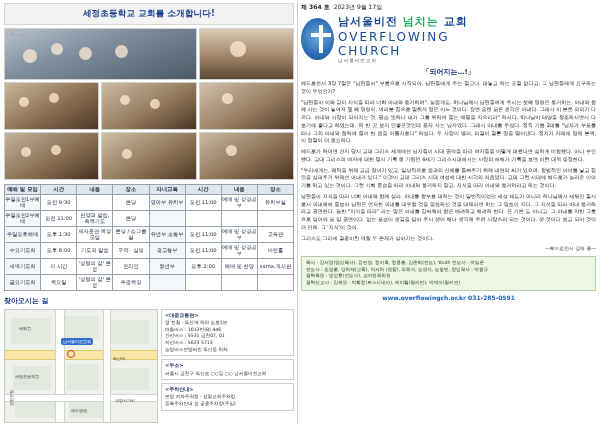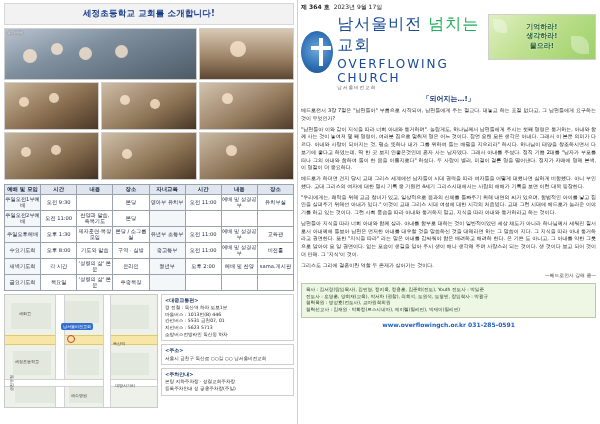--- a/index.html
+++ b/index.html
@@ -44,21 +44,21 @@
   .info .blkbox{border:1px solid #cfcfcf;padding:2px 3px;margin-bottom:3px;}
 
   
   .rtop{display:flex;align-items:center;gap:4px;font-size:6px;color:#222;}
   .rtop .issue{font-weight:bold;}
   .headrow{margin-top:2px;display:flex;gap:4px;align-items:flex-start;}
   .logobox{display:flex;align-items:center;gap:4px;width:186px;}
   .cross{position:relative;width:40px;height:42px;}
   .cross .cbg{position:absolute;inset:0;border-radius:50%;background:radial-gradient(circle at 50% 45%,#6ea9dd 0%,#2f6fb5 60%,#1d4f8a 100%);}
   .cross .bar{position:absolute;background:#fff;}
-  .chname .k{font-size:16px;font-weight:normal;color:#174a96;letter-spacing:1px;}
+  .chname .k{font-size:11px;font-weight:bold;color:#174a96;letter-spacing:1px;}
   .chname .k .accent{color:#1fae5a;}
   .chname .e{font-size:12px;color:#174a96;letter-spacing:2px;margin-top:1px;}
   .chname .sub{font-size:4.6px;color:#555;letter-spacing:1px;}
   .verseimg{width:108px;height:44px;border:1px solid #cfcfcf;background:linear-gradient(135deg,#dff0c2 0%,#bfe08f 45%,#9ed06a 100%);
             position:relative;display:flex;align-items:center;justify-content:center;}
   .verseimg .vt{font-size:7px;font-weight:bold;color:#1d5e2a;text-align:center;line-height:1.35;text-shadow:0 0 2px #fff;}
   .verseimg .leaf{position:absolute;border-radius:0 60% 0 60%;background:rgba(255,255,255,.35);}
 
   .sermon-title{margin-top:4px;text-align:center;font-size:7px;font-weight:bold;color:#0d2f73;}
   .body{margin-top:3px;font-size:5px;line-height:1.55;color:#111;text-align:justify;}
@@ -183,20 +183,21 @@
           <td>'성령의 삶' 본문</td>
           <td>주중목장</td>
           <td class="lbl"></td>
           <td></td>
           <td></td>
           <td></td>
         </tr>
       </tbody>
     </table>
 
+    <div class="sec-title">찾아오시는 길</div>
 
     <div class="mapwrap">
       <div class="map">
         <div class="blk" style="left:6px;top:8px;width:40px;height:26px;"></div>
         <div class="blk" style="left:60px;top:6px;width:34px;height:22px;"></div>
         <div class="blk" style="left:104px;top:10px;width:40px;height:24px;"></div>
         <div class="blk" style="left:8px;top:56px;width:38px;height:24px;"></div>
         <div class="blk" style="left:62px;top:54px;width:32px;height:26px;"></div>
         <div class="blk" style="left:106px;top:58px;width:38px;height:22px;"></div>
         <div class="blk" style="left:10px;top:92px;width:40px;height:16px;"></div>
@@ -253,25 +254,20 @@
           <div class="cbg"></div>
           <div class="bar" style="left:18px;top:7px;width:4px;height:28px;"></div>
           <div class="bar" style="left:10px;top:15px;width:20px;height:4px;"></div>
         </div>
         <div class="chname">
           <div class="k">남서울비전 <span class="accent">넘치는</span> 교회</div>
           <div class="e">OVERFLOWING CHURCH</div>
           <div class="sub">남서울비전교회</div>
         </div>
       </div>
-      <div class="verseimg">
-        <div class="leaf" style="left:4px;top:4px;width:14px;height:14px;"></div>
-        <div class="leaf" style="right:6px;bottom:5px;width:18px;height:18px;"></div>
-        <div class="vt">기억하라!<br>생각하라!<br>물으라!</div>
-      </div>
     </div>
 
     <div class="sermon-title">「되어지는…!」</div>
 
     <div class="body">
       <p>베드로전서 3장 7절은 "남편들아" 부름으로 시작되어, 남편들에게 주는 절교다. 대놓고 하는 표절 없다고, 그 남편들에게 요구하는 것이 무엇인가?</p>
       <p>"남편들아 이와 같이 지식을 따라 너희 아내와 동거하며". 놀랍게도, 하나님께서 남편들에게 주시는 첫째 명령은 동거하는, 아내와 함께 사는 것이 놓여져 몇 째 명령이, 여러분 집으로 맞춰져 명은 어느 것이다. 잠언 오랜 모든 생각은 아내다. 그래서 이 본문 의미가 다르다. 아내와 사랑이 되어지는 것, 평소 뜻하나 내가 그를 위하여 들는 배필을 지으리라" 하시다. 하나님이 태양을 창조하시면서 다 보기에 좋다고 하였는데, 딱 한 곳 보지 안좋은것인데 혼자 사는 남자였다. 그래서 아내를 주셨다. 정직 기쁨 2대를 "남자가 부모를 떠나 그의 아내와 합하여 둘이 한 몸을 이룰지로다" 하셨다. 두 사람이 별러, 미결이 결론 명을 떨어낸다. 정지가 자매에 명해 본색, 이 명절이 더 중요하다.</p>
       <p>베드로가 하더면 건지 당시 고대 그리스 세계에선 남자들이 시대 권력을 따라 여자들을 어떻게 대했나면 심하게 비합했다. 아니 부인했다. 고대 그리스의 여자에 대한 멸시 기록 중 기원전 4세기 그리스시대에서는 사람의 애배가 기록을 보면 이런 대목 등장한다.</p>
       <p>"우리에게는, 쾌락을 위해 고급 창녀가 있고, 일상적으로 몸과의 신체를 돌봐주기 위해 내연의 씨가 있으며, 합법적인 아이를 낳고 집안을 살펴주기 위해선 아내가 있다." 이것이 고대 그리스 시대 여성에 대한 시각의 처음였다. 고대 그런 시대에 베드로가 놀라운 이야기를 하고 있는 것이다. 그런 사회 풍습을 따라 아내와 동거하지 말고, 지식을 따라 아내와 동거하라고 하는 것이다.</p>
       <p>남편들아 지식을 따라 너희 아내와 함께 살라. 아내를 함부로 대하는 것이 일반적이었던 세상 체도가 아니라 하나님께서 세워진 질서로서 아내께에 돌보아 남편은 먼저한 아내를 대우할 것을 말씀하신 것을 대해라면 하는 그 말씀이 지다. 그 지식을 따라 아내 동거하라고 권면한다. 또한 "지식을 따라" 라는 말은 아내를 감싸줘야 함은 배려하고 배려하 한다. 은 기쁜 도 아니고, 그 아내를 약한 그릇으로 알아야 모 알 권면이다. 없는 모습이 생길을 알아 주시 생이 배나 생각해 주며 사랑스러 되는 것이다. 생 것이다 보고 되어 것이 더 만해. 그 '지식'이 것이.</p>

